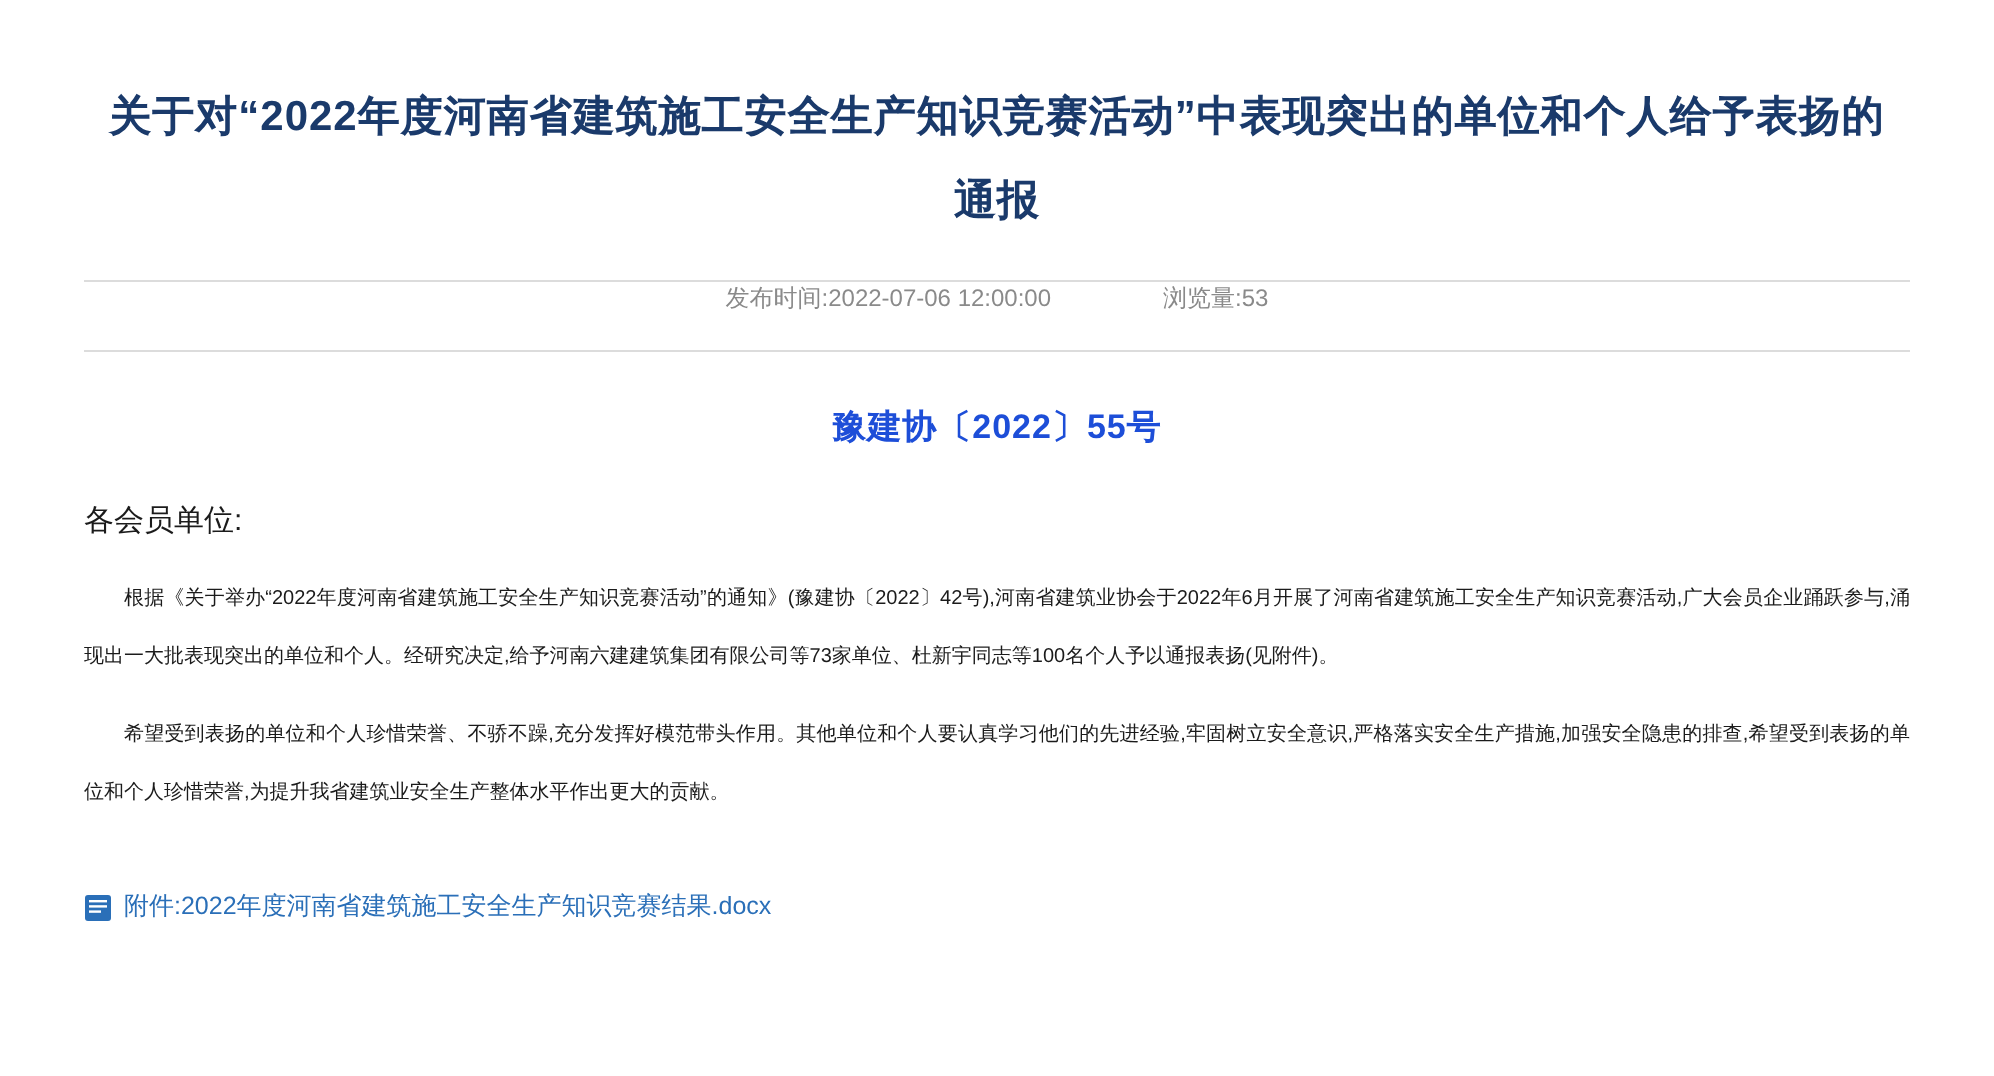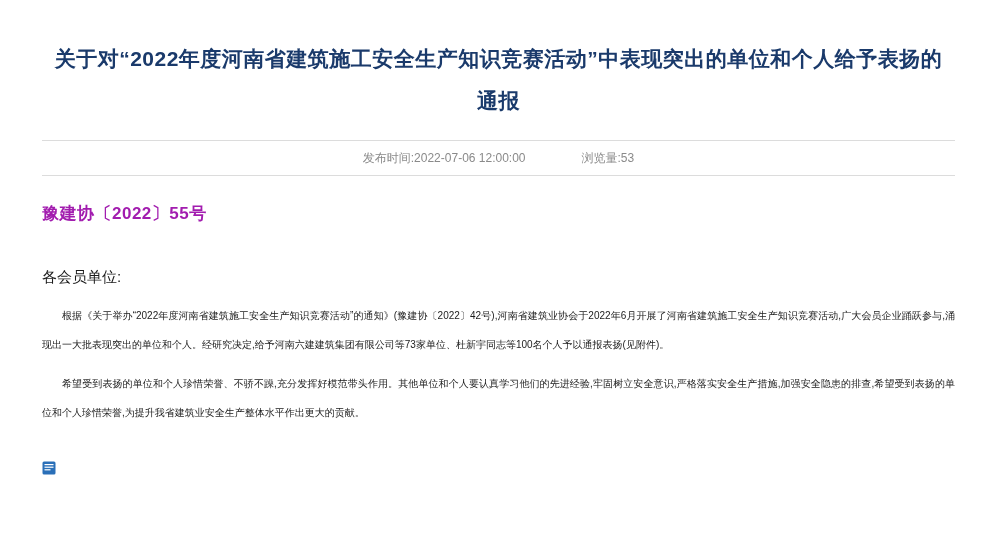--- a/index.html
+++ b/index.html
@@ -36,40 +36,40 @@
     padding-left: 10px;
     padding-right: 10px;
     box-sizing: border-box;
   }
   .meta-row {
     margin-top: 18px;
     border-top: 1px solid #dcdcdc;
     border-bottom: 1px solid #dcdcdc;
     height: 34px;
     display: flex;
-    align-items: center;
     justify-content: center;
     gap: 56px;
     font-size: 12px;
     color: #8a8a8a;
   }
   .meta-item {
     white-space: nowrap;
   }
   .doc-number {
+    text-align: center;
     font-size: 17px;
     font-weight: bold;
-    color: #a21caf;
+    color: #1d4ed8;
     margin-top: 26px;
     letter-spacing: 0.5px;
   }
   .salutation {
     font-size: 15px;
     color: #1b1b1b;
-    margin-top: 38px;
+    margin-top: 22px;
     line-height: 28px;
   }
   .para {
     font-size: 10px;
     color: #1b1b1b;
     line-height: 29px;
     text-align: justify;
     text-justify: inter-ideograph;
     margin-top: 10px;
     text-indent: 2em;
@@ -117,16 +117,17 @@
 
     <div class="attachment">
       <span class="doc-icon">
         <svg width="14" height="14" viewBox="0 0 14 14" xmlns="http://www.w3.org/2000/svg">
           <rect x="0.5" y="0.5" width="13" height="13" rx="1.5" fill="#2a6fb8"></rect>
           <rect x="2.5" y="3" width="9" height="1.2" fill="#ffffff"></rect>
           <rect x="2.5" y="5.6" width="9" height="1.2" fill="#ffffff"></rect>
           <rect x="2.5" y="8.2" width="6" height="1.2" fill="#ffffff"></rect>
         </svg>
       </span>
+      <span class="label">附件:2022年度河南省建筑施工安全生产知识竞赛结果.docx</span>
     </div>
 
   </div>
 </div>
 
 </body></html>

